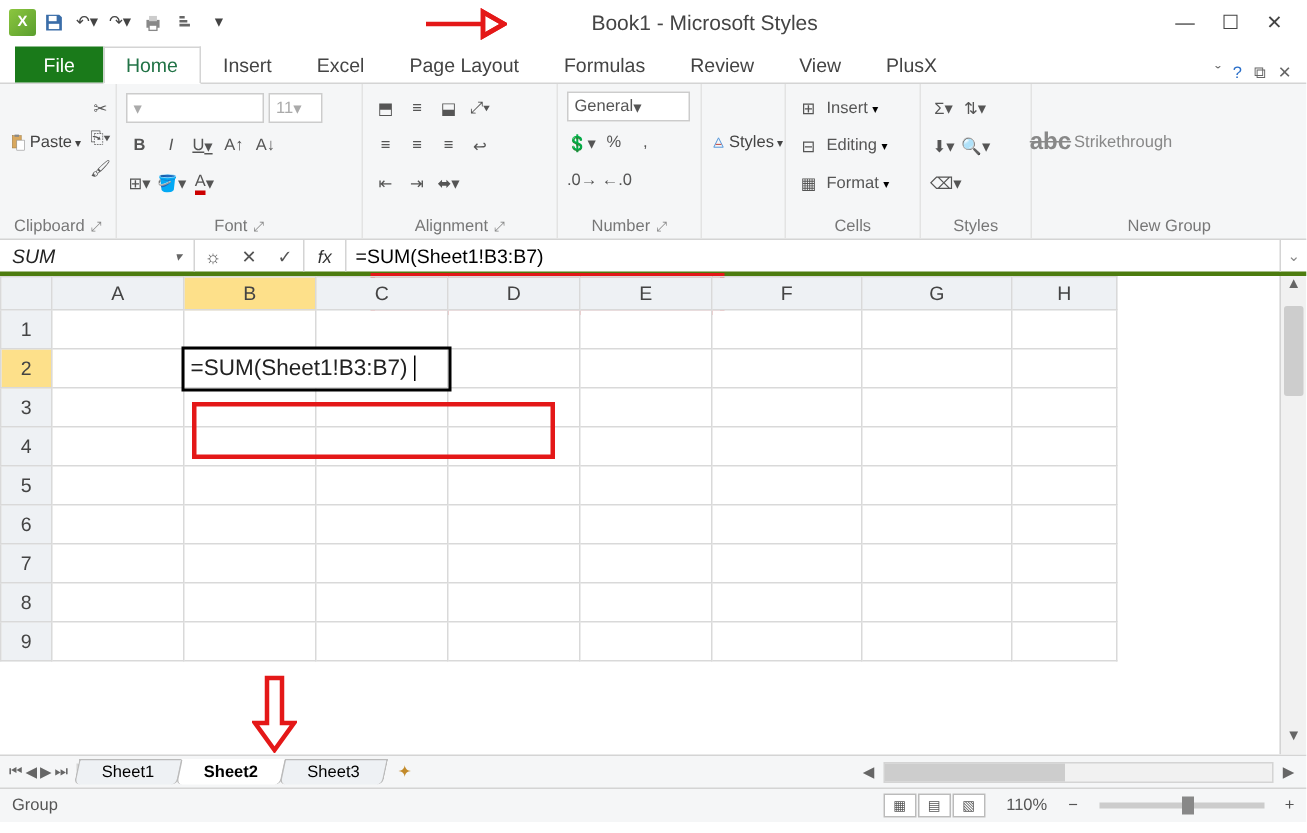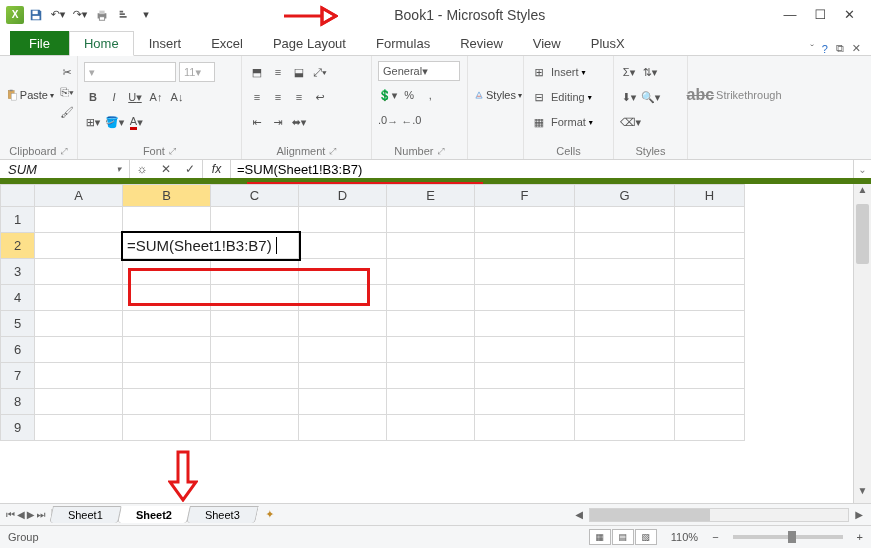--- a/index.html
+++ b/index.html
@@ -30,21 +30,21 @@
 .group-label { font-size:11px; color:#777; text-align:center; padding:2px 0; display:flex; justify-content:center; align-items:center; gap:4px; }
 .dlg-launch { font-size:9px; color:#888; }
 .big-btn { display:flex; flex-direction:row; align-items:center; justify-content:center; width:48px; height:72px; color:#444; font-size:11px; gap:2px; }
 .big-btn .ico { width:32px; height:32px; display:flex; align-items:center; justify-content:center; }
 .mini-row { display:flex; gap:3px; align-items:center; height:22px; }
 .mini-btn { min-width:18px; height:18px; display:flex; align-items:center; justify-content:center; font-size:11px; color:#555; cursor:pointer; }
 .col { display:flex; flex-direction:column; gap:2px; }
 .dropdown-box { border:1px solid #ccc; background:#fff; height:20px; font-size:11px; padding:0 4px; display:flex; align-items:center; color:#aaa; }
 
 
-.fx-row { height:24px; border-bottom:6px solid #4d7c0f; display:flex; align-items:stretch; }
+.fx-row { height:24px; border-bottom:3px solid #4d7c0f; display:flex; align-items:stretch; }
 .namebox { width:130px; border-right:1px solid #d4d4d4; display:flex; align-items:center; padding:0 8px; font-size:13px; font-style:italic; color:#222; justify-content:space-between; }
 .namebox .dd { font-size:9px; color:#666; }
 .fx-btns { display:flex; align-items:center; border-right:1px solid #d4d4d4; }
 .fx-btns span { width:24px; text-align:center; font-size:12px; color:#555; cursor:pointer; }
 .fx-label { width:28px; display:flex; align-items:center; justify-content:center; font-style:italic; font-size:12px; color:#333; border-right:1px solid #d4d4d4; }
 .formula-input { flex:1; padding:0 6px; font-size:13px; display:flex; align-items:center; }
 .fx-expand { width:18px; display:flex; align-items:center; justify-content:center; color:#888; font-size:10px; border-left:1px solid #d4d4d4; }
 
 
 .grid-wrap { position:relative; height:320px; overflow:hidden; border-bottom:1px solid #d4d4d4; }
@@ -305,20 +305,23 @@
       </div>
   </div>
 
   <div class="group" style="flex:1; border-right:none;">
     <div class="group-content">
       <div class="big-btn" style="width:80px;">
         <div class="ico" style="font-size:16px; color:#888; font-weight:bold; text-decoration:line-through;">abc</div>
         <span style="color:#888;">Strikethrough</span>
       </div>
     </div>
+    <div class="group-label">
+        <span>New Group</span>
+      </div>
   </div>
 </div>
 
 <div class="fx-row">
   <div class="namebox">
       <span>SUM</span>
       <span class="dd">▾</span>
     </div>
   <div class="fx-btns">
     <span>☼</span>

